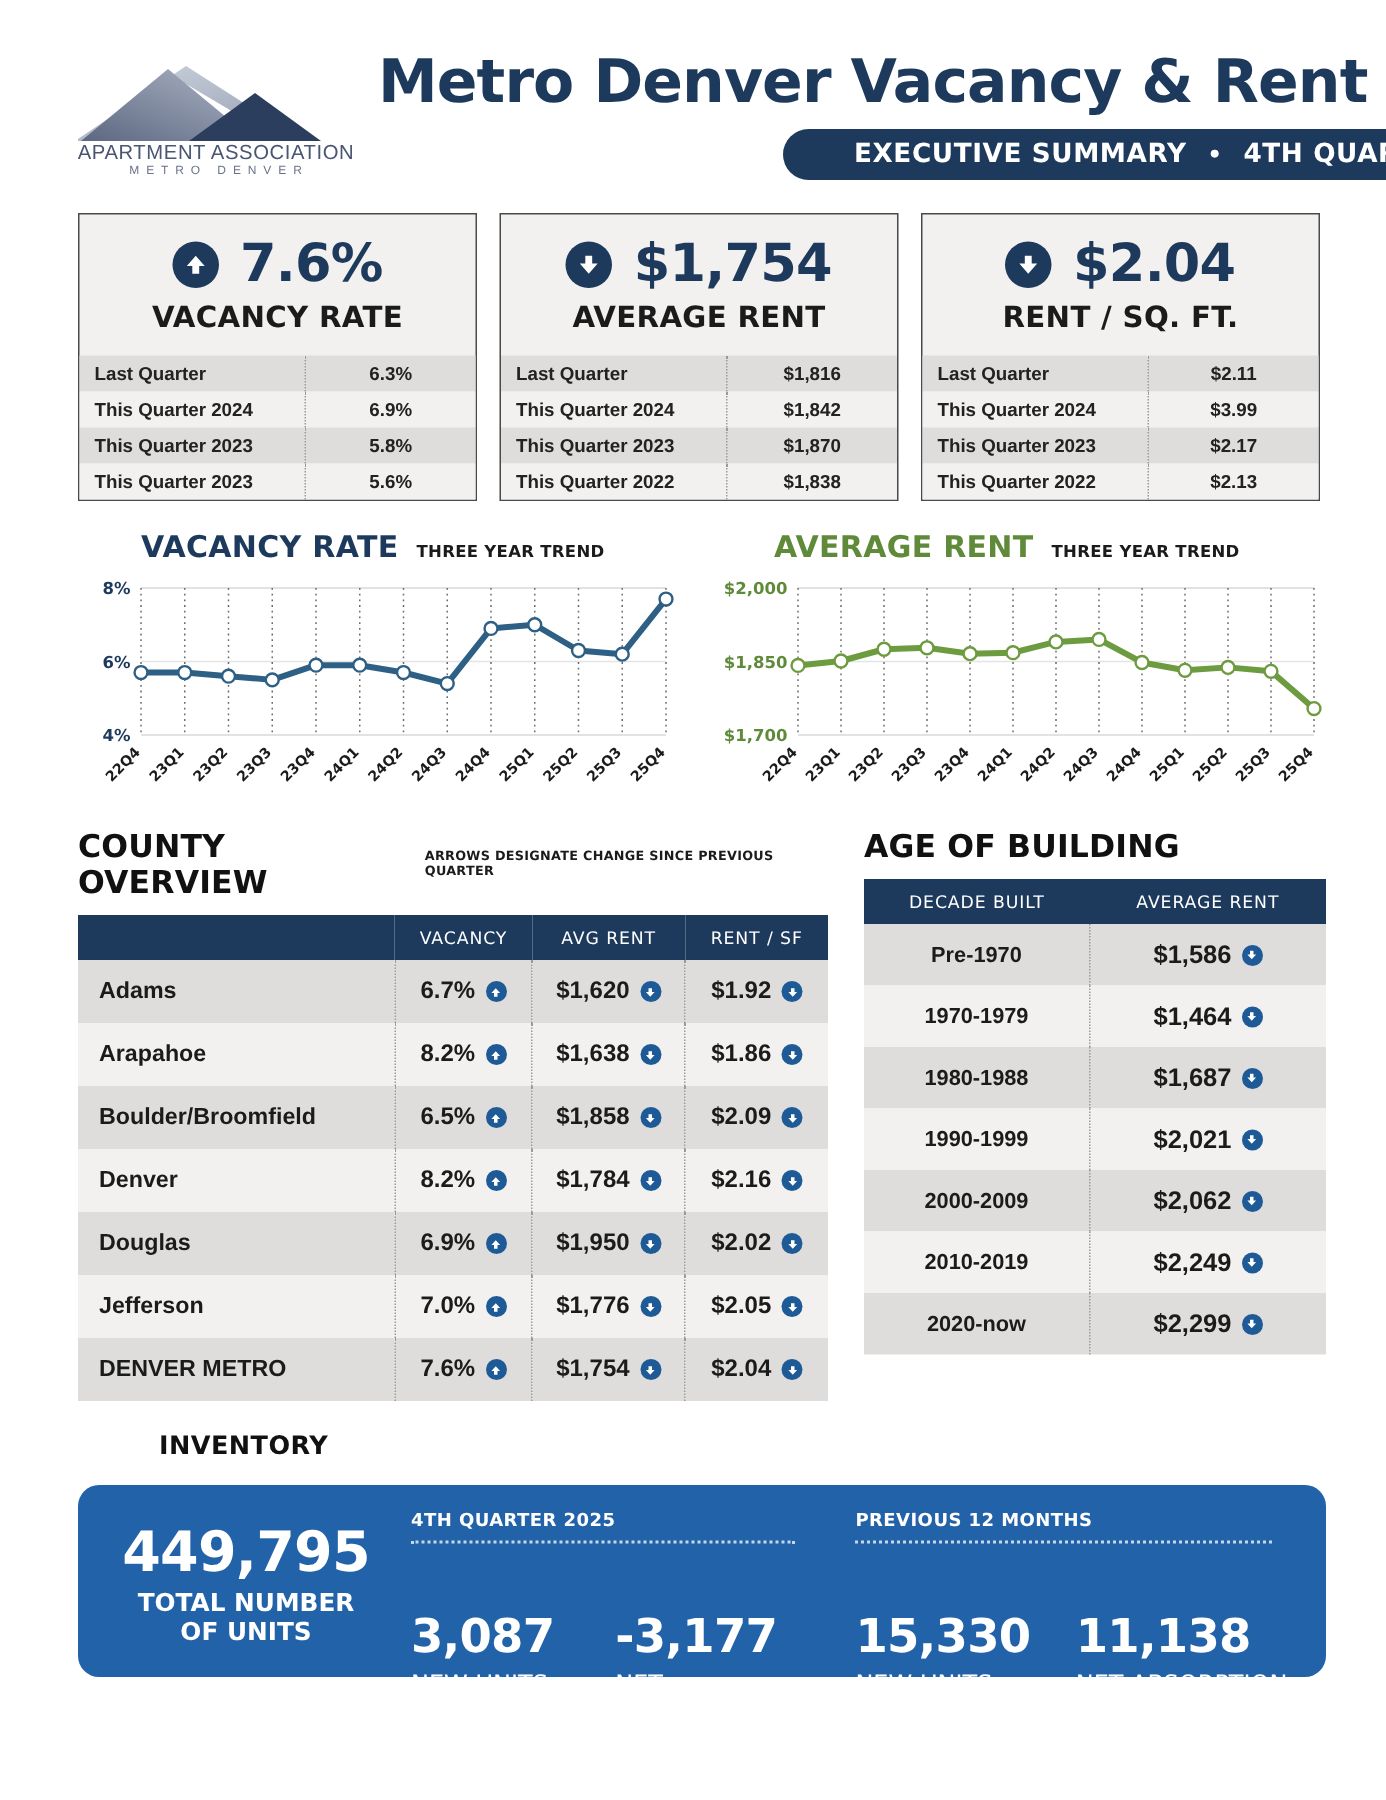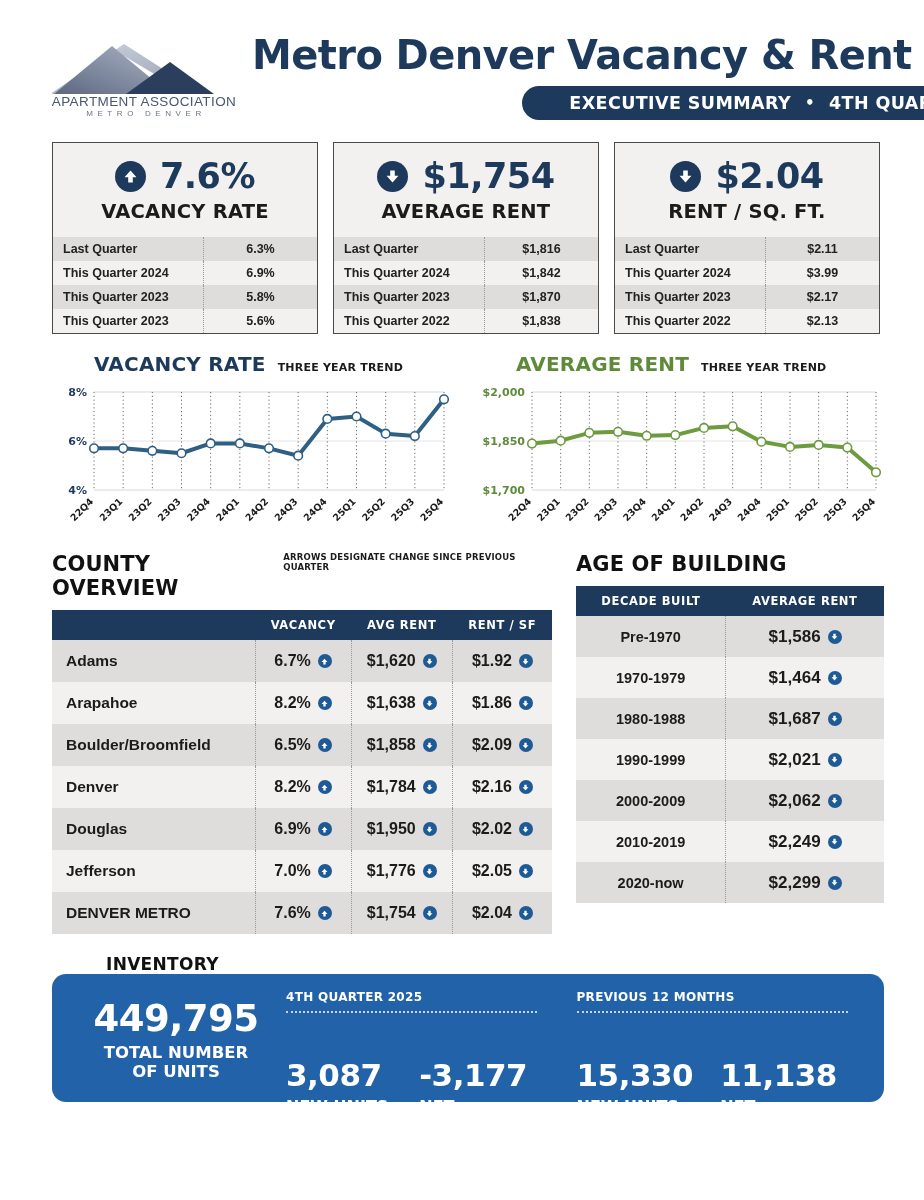--- a/index.html
+++ b/index.html
@@ -88,36 +88,36 @@
   .chart-sub {
     font-family: "DejaVu Sans", sans-serif;
     font-size: 11px; font-weight: 700; color: #1b1b1b; letter-spacing: .2px;
   }
   .chart-svg { display: block; margin-top: 6px; }
 
   
   .section-row { display: flex; padding: 20px 40px 0 52px; gap: 24px; }
   .sec-left { width: 500px; flex: 0 0 500px; }
   .sec-right { flex: 1; }
-  .sec-head { display: flex; align-items: flex-start; gap: 10px; margin-bottom: 10px; }
+  .sec-head { display: flex; align-items: center; gap: 10px; margin-bottom: 10px; }
   .sec-title {
     font-family: "DejaVu Sans", sans-serif;
     font-size: 21px; font-weight: 700; color: #111; letter-spacing: .1px;
   }
   .sec-note {
     font-family: "DejaVu Sans", sans-serif;
     font-size: 8.5px; font-weight: 700; color: #1b1b1b; letter-spacing: .2px;
   }
 
   
   .dtable { width: 100%; border-collapse: collapse; }
   .dtable thead th {
     background: #1d3a5c; color: #fff;
     font-family: "DejaVu Sans", sans-serif;
-    font-size: 11.5px; font-weight: 700; letter-spacing: .6px;
+    font-size: 11.5px; font-weight: 400; letter-spacing: .6px;
     height: 30px; text-align: center; padding: 0 6px;
   }
   .dtable thead th.first { text-align: left; padding-left: 14px; }
   .dtable tbody tr { height: 42px; }
   .dtable tbody tr:nth-child(odd) { background: #dedddb; }
   .dtable tbody tr:nth-child(even) { background: #f2f1ef; }
   .dtable tbody td {
     font-size: 16px; font-weight: 700; color: #1b1b1b; text-align: center;
     border-right: 1px dotted #9a9a9a; padding: 0 4px;
   }
@@ -133,25 +133,25 @@
   }
   .dtable.age tbody tr { height: 41px; padding-left: 12px; }
   .dtable.age tbody td { font-size: 17px; }
   .dtable.age tbody td.decade { font-weight: 600; font-size: 14.5px; text-align: center; }
 
   
   .inv-wrap { padding: 20px 40px 0 52px; }
   .inv-title {
     font-family: "DejaVu Sans", sans-serif;
     font-size: 17px; font-weight: 700; color: #111;
-    letter-spacing: .3px; margin-left: 54px; margin-bottom: 0;
+    letter-spacing: .3px; margin-left: 54px; margin-bottom: 16px;
   }
   .inv-banner {
     background: #2262a8; border-radius: 14px; color: #fff;
-    display: flex; align-items: stretch; padding: 16px 24px 18px 24px;
+    display: flex; align-items: stretch; padding: 16px 24px 18px 12px;
     height: 128px;
   }
   .inv-total { width: 200px; flex: 0 0 200px; text-align: center; padding-top: 10px; }
   .inv-total .big {
     font-family: "DejaVu Sans", sans-serif;
     font-size: 37px; font-weight: 700; line-height: 1; letter-spacing: -0.5px;
   }
   .inv-total .sub {
     font-family: "DejaVu Sans", sans-serif;
     font-size: 16.5px; font-weight: 700; line-height: 1.15; margin-top: 7px;
@@ -167,21 +167,21 @@
     margin: 7px 12px 12px 0;
   }
   .inv-stats { display: flex; gap: 4px; margin-top: 47px; }
   .inv-stat { flex: 1; }
   .inv-stat .num {
     font-family: "DejaVu Sans", sans-serif;
     font-size: 31px; font-weight: 700; line-height: 1; letter-spacing: -0.5px;
   }
   .inv-stat .cap {
     font-family: "DejaVu Sans", sans-serif;
-    font-size: 16px; font-weight: 700; margin-top: 6px;
+    font-size: 16px; font-weight: 400; margin-top: 6px;
   }
 </style>
 </head>
 <body>
 
 <div class="page">
 
   <div class="header">
     <div class="logo-wrap">
       <svg class="logo-svg" viewBox="0 0 185 82">

